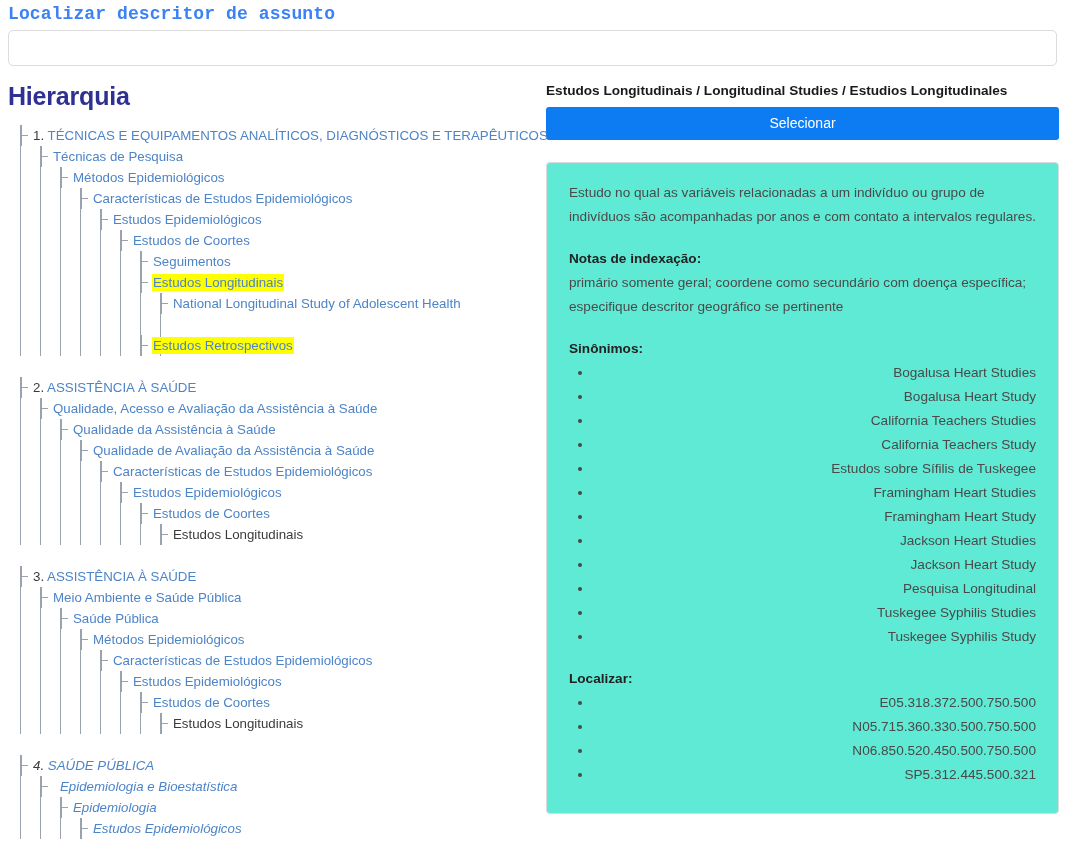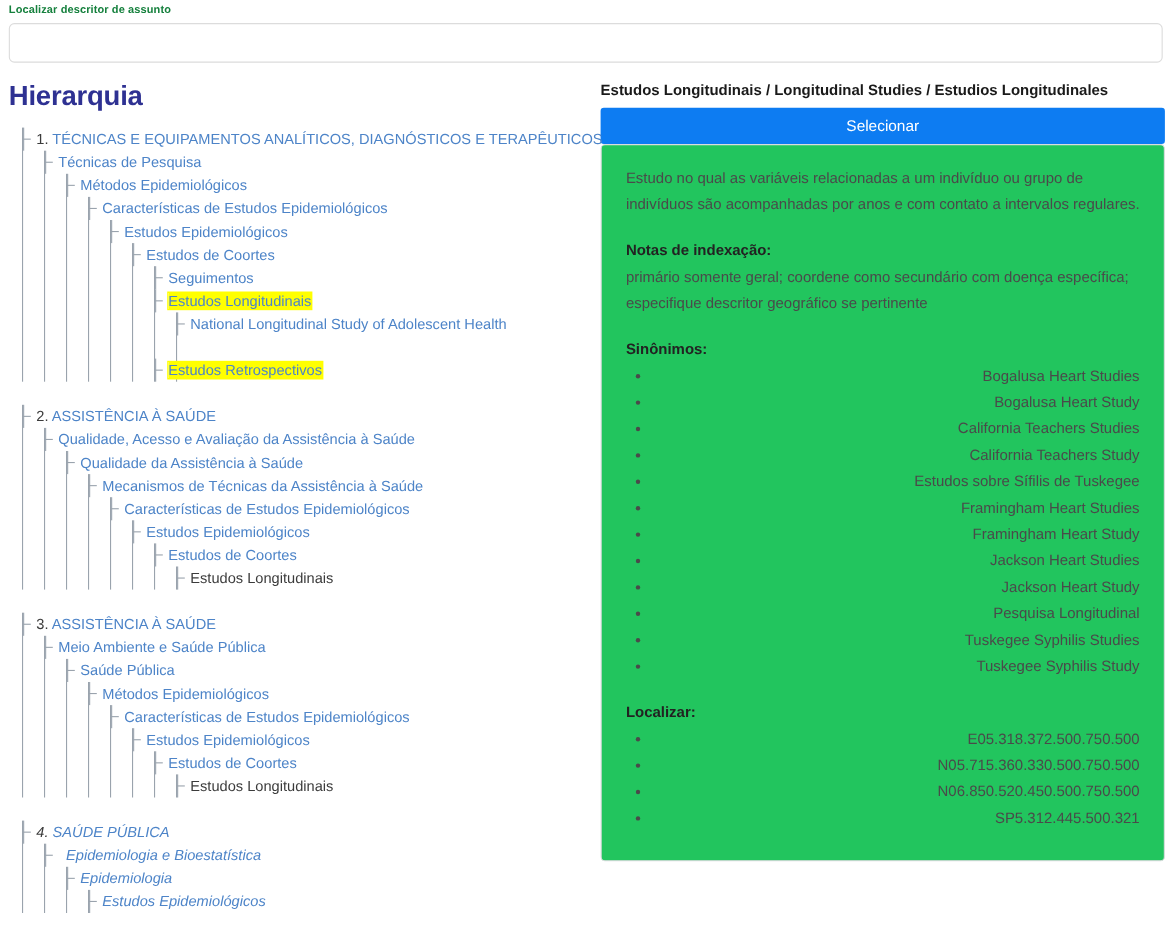--- a/index.html
+++ b/index.html
@@ -8,22 +8,22 @@
     width: 1065px; height: 843px;
     background: #ffffff;
     font-family: "Liberation Sans", sans-serif;
     overflow: hidden;
   }
 
   .page { position: relative; width: 1065px; height: 843px; padding: 0 8px; }
 
   
   .search-label {
-    font-size: 10px; font-weight: bold; color: #15803d;
-    padding: 4px 0 6px 0; letter-spacing: .1px;
+    font-size: 18px; font-weight: bold; color: #3b82f6;
+    padding: 4px 0 6px 0; letter-spacing: .1px; font-family: Liberation Mono, monospace;
   }
   .search-input {
     display: block; width: 1049px; height: 36px;
     border: 1px solid #dcdcdc; border-radius: 5px;
     background: #fff; outline: none;
     font-family: "Liberation Sans", sans-serif; font-size: 14px;
     color: #333; padding: 0 10px;
   }
 
   
@@ -99,21 +99,22 @@
   }
   .select-btn {
     display: block; width: 100%; height: 33px;
     background: #0d7cf2; border: 0; border-radius: 3px;
     color: #ffffff; font-size: 14px;
     font-family: "Liberation Sans", sans-serif;
     cursor: pointer; line-height: 33px; text-align: center; padding: 0;
   }
 
   .info-panel {
-    background: #22c55e;
+    margin-top: 22px;
+    background: #5eead4;
     border: 1px solid #dadcde;
     border-radius: 4px;
     padding: 18px 22px 26px 22px;
     color: #4a4a4a;
     font-size: 13.6px;
     line-height: 24px;
   }
   .info-panel p { margin: 0 0 18px 0; }
   .info-panel .sect-head {
     font-weight: bold; color: #222; margin: 0 0 0 0; line-height: 24px;
@@ -204,21 +205,21 @@
             <div class="node" style="position: absolute; left: 0px; top: 21px; width: 100%;">
               <span class="connector" style="left: 32px;"></span>
               <span class="node-label" style="left: 45px;"><span>Qualidade, Acesso e Avaliação da Assistência à Saúde</span></span>
             </div>
             <div class="node" style="position: absolute; left: 0px; top: 42px; width: 100%;">
               <span class="connector" style="left: 52px;"></span>
               <span class="node-label" style="left: 65px;"><span>Qualidade da Assistência à Saúde</span></span>
             </div>
             <div class="node" style="position: absolute; left: 0px; top: 63px; width: 100%;">
               <span class="connector" style="left: 72px;"></span>
-              <span class="node-label" style="left: 85px;"><span>Mecanismos de Técnicas da Assistência à Saúde</span></span>
+              <span class="node-label" style="left: 85px;"><span>Qualidade de Avaliação da Assistência à Saúde</span></span>
             </div>
             <div class="node" style="position: absolute; left: 0px; top: 84px; width: 100%;">
               <span class="connector" style="left: 92px;"></span>
               <span class="node-label" style="left: 105px;"><span>Características de Estudos Epidemiológicos</span></span>
             </div>
             <div class="node" style="position: absolute; left: 0px; top: 105px; width: 100%;">
               <span class="connector" style="left: 112px;"></span>
               <span class="node-label" style="left: 125px;"><span>Estudos Epidemiológicos</span></span>
             </div>
             <div class="node" style="position: absolute; left: 0px; top: 126px; width: 100%;">

